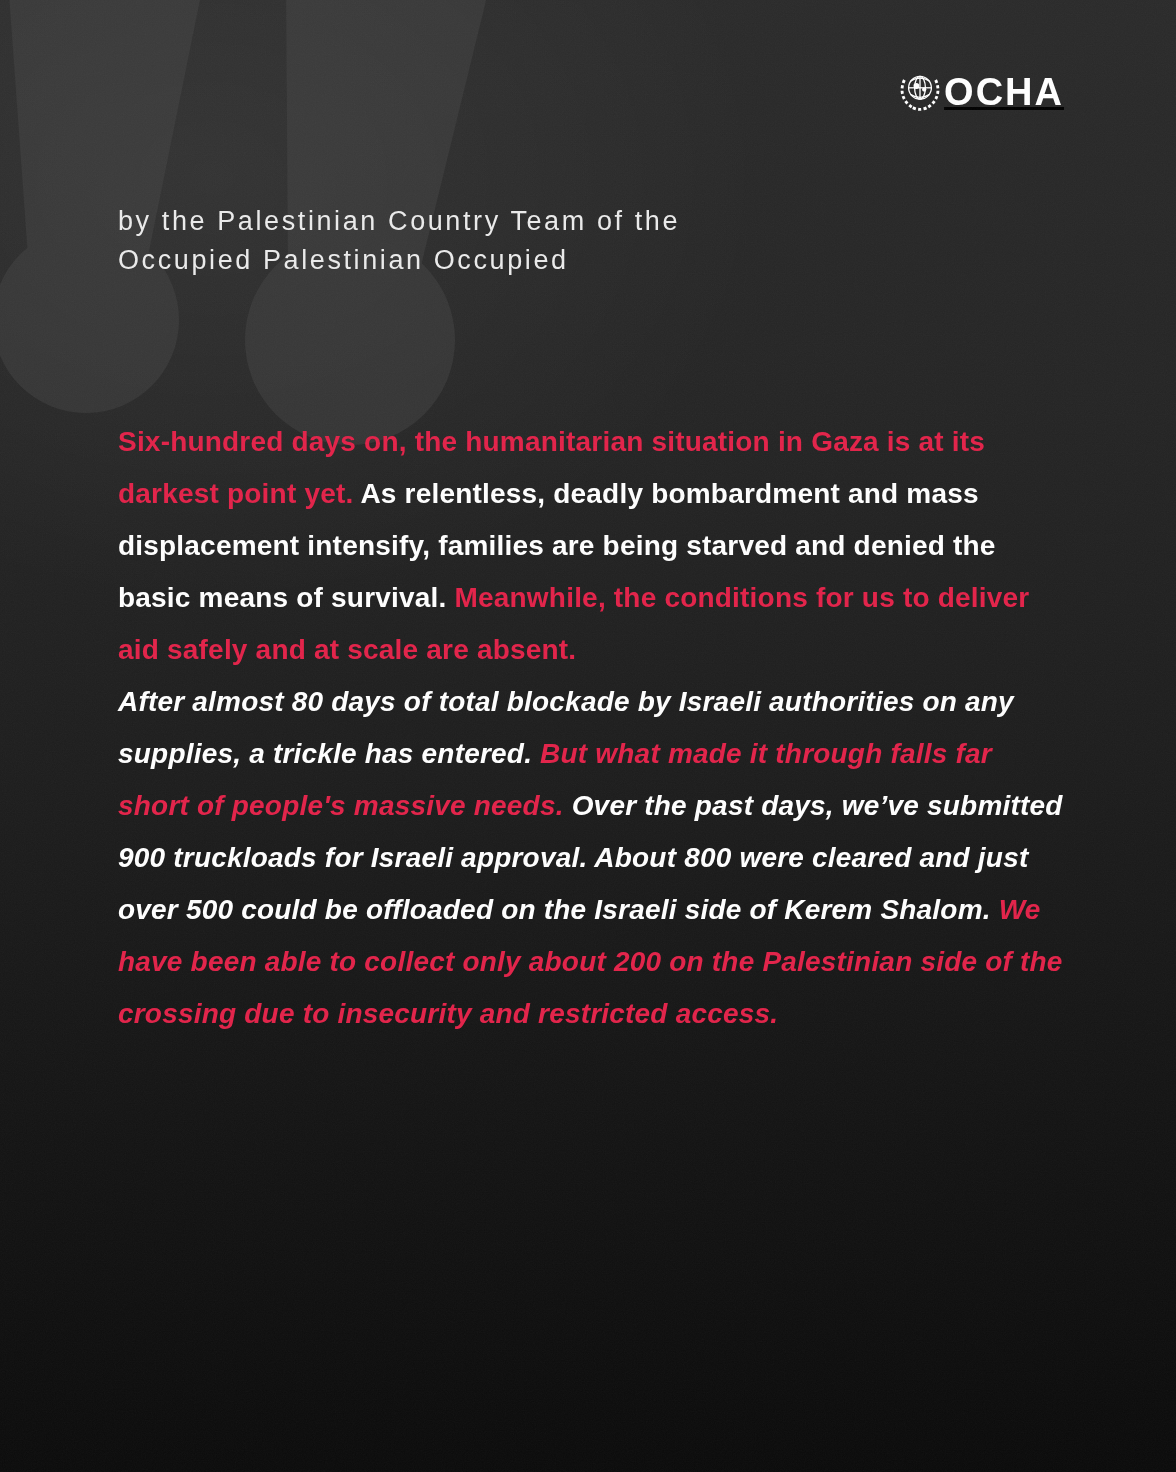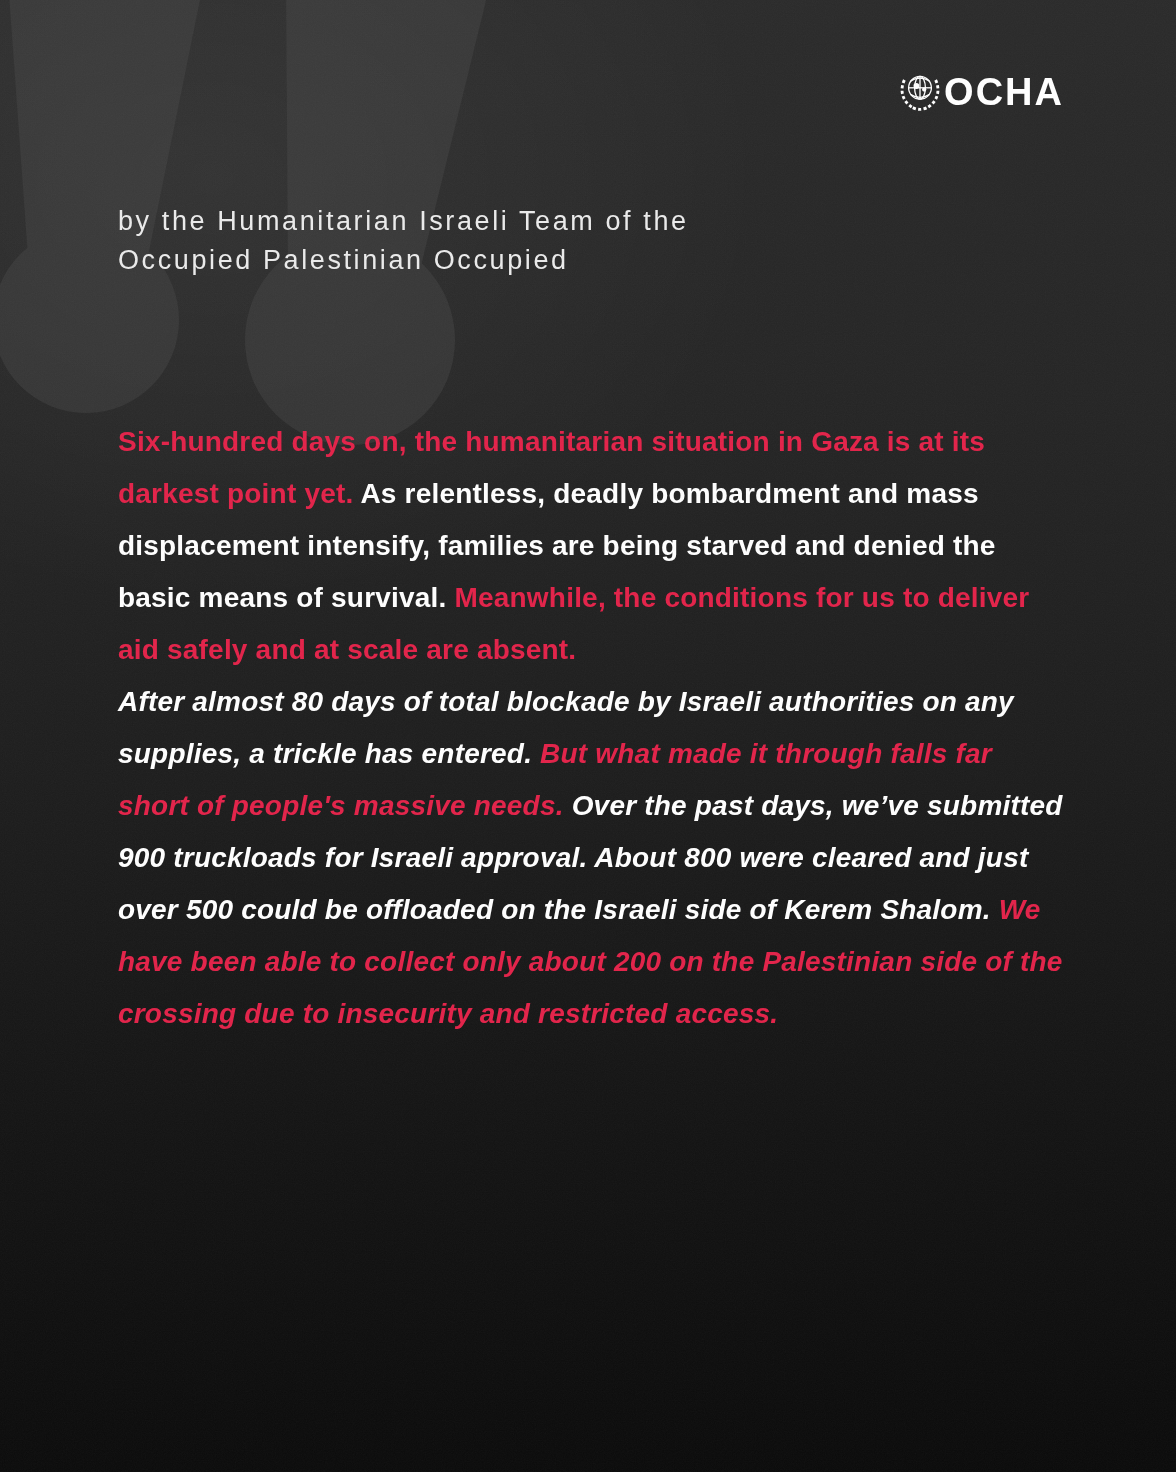--- a/index.html
+++ b/index.html
@@ -11,21 +11,21 @@
     background:
       radial-gradient(ellipse 900px 700px at 18% 12%, rgba(255,255,255,0.05), rgba(255,255,255,0) 62%),
       linear-gradient(178deg,#2b2b2b 0%, #252525 28%, #1d1d1d 52%, #141414 74%, #0a0a0a 100%);
   }
   
   .bg-quote{position:absolute;top:0;left:-14px;width:800px;height:470px;opacity:0.40;}
   .bg-quote path,.bg-quote circle{fill:#4a4a4a;}
   
   .noise{position:absolute;inset:0;width:100%;height:100%;pointer-events:none;}
   
-  .logo{position:absolute;top:68px;right:112px;display:flex;align-items:center;gap:0;}
+  .logo{position:absolute;top:68px;right:112px;display:flex;align-items:center;gap:0;text-decoration:underline;}
   .logo svg{display:block;}
   .logo-text{color:#ffffff;font-size:38px;font-weight:600;letter-spacing:2px;line-height:1;}
   
   .header{position:absolute;left:118px;top:176px;width:950px;}
   .title{
     margin:0;color:#ffffff;font-size:55px;font-weight:700;
     letter-spacing:11px;line-height:1.1;white-space:nowrap;
   }
   .subtitle{
     margin-top:26px;color:#ebebeb;font-size:27px;font-weight:400;
@@ -72,21 +72,21 @@
         <path d="M 7,10 C 3,18 5,28 14,33"></path>
         <path d="M 33,10 C 37,18 35,28 26,33"></path>
         <path d="M 14,33 Q 20,36 26,33"></path>
       </g>
     </svg>
     <span class="logo-text">OCHA</span>
   </div>
 
   <div class="header">
     <div class="subtitle">
-      <div>by the Humanitarian Israeli Team of the</div>
+      <div>by the Palestinian Country Team of the</div>
       <div>Occupied Palestinian Occupied</div>
     </div>
   </div>
 
   <div class="statement">
     <p class="para" style="margin:0;"><span class="seg red">Six-hundred days on, the humanitarian situation in Gaza is at its darkest point yet. </span><span class="seg white">As relentless, deadly bombardment and mass displacement intensify, families are being starved and denied the basic means of survival. </span><span class="seg red">Meanwhile, the conditions for us to deliver aid safely and at scale are absent.</span></p>
     <p class="para" style="margin:0;"><span class="seg white">After almost 80 days of total blockade by Israeli authorities on any supplies, a trickle has entered. </span><span class="seg red">But what made it through falls far short of people's massive needs. </span><span class="seg white">Over the past days, we’ve submitted 900 truckloads for Israeli approval. About 800 were cleared and just over 500 could be offloaded on the Israeli side of Kerem Shalom. </span><span class="seg red">We have been able to collect only about 200 on the Palestinian side of the crossing due to insecurity and restricted access.</span></p>
   </div>
 
   <svg class="noise" aria-hidden="true">

